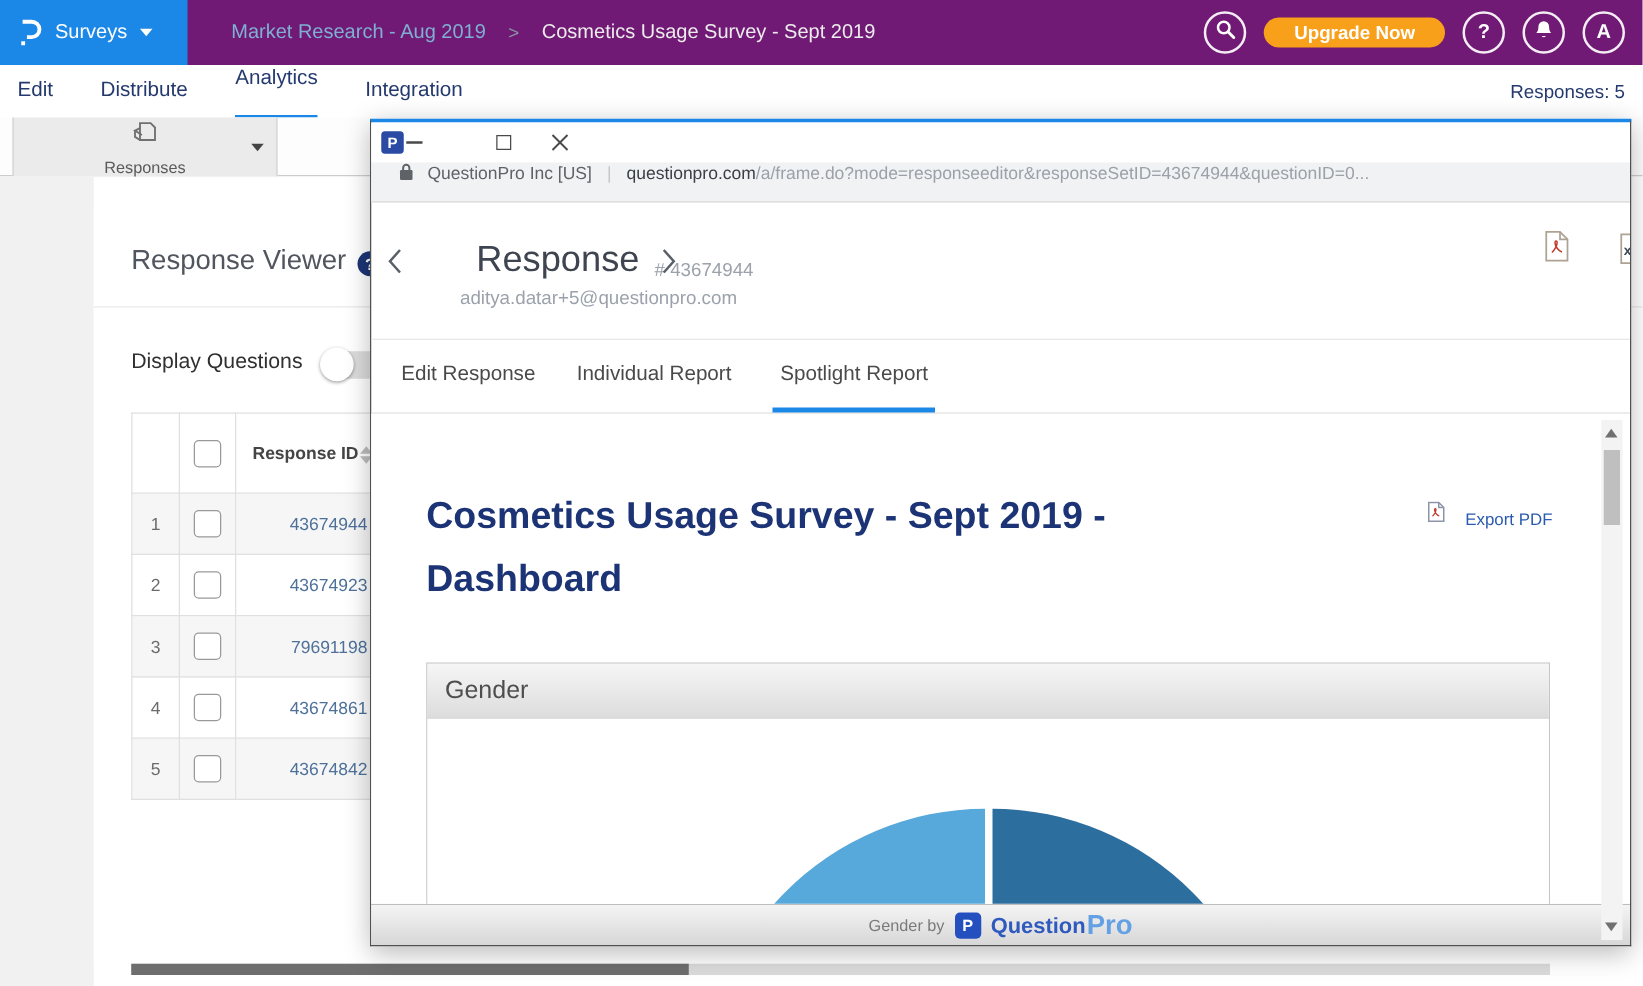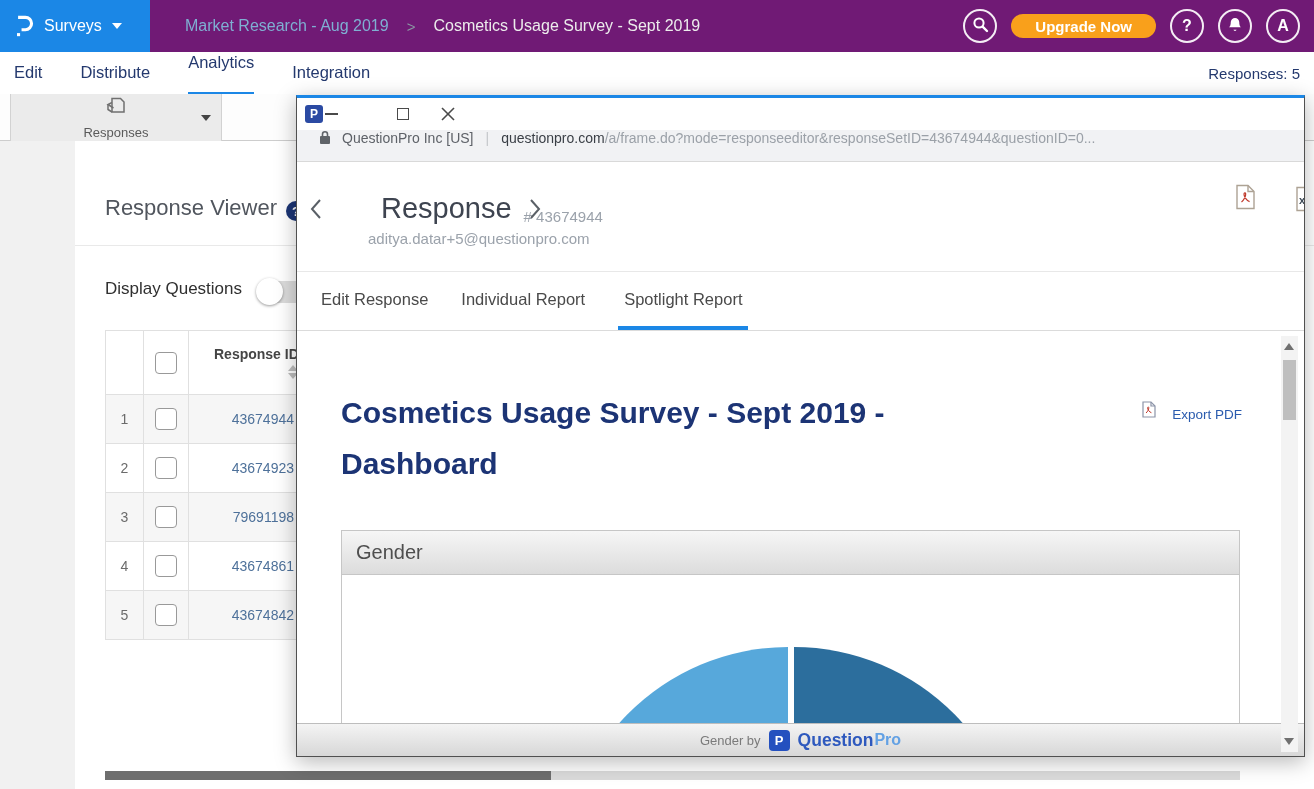--- a/index.html
+++ b/index.html
@@ -54,21 +54,21 @@
     border-radius:11px; cursor:pointer; }
   .toggle-knob { position:absolute; left:181px; top:111px; width:27px; height:27px; background:#fff;
     border-radius:50%; box-shadow:0 1px 3px rgba(0,0,0,0.4); cursor:pointer; }
 
   table.resp { position:absolute; left:30px; top:163px; border-collapse:collapse; }
   table.resp td, table.resp th { border:1px solid #E0E0E0; }
   table.resp { border:1px solid #D8D8D8; }
   th.c-num { width:38px; } td.c-num { width:38px; text-align:center; color:#6B6B6B; font-size:14px; font-weight:normal; }
   .c-chk { width:45px; text-align:center; }
   .c-id { width:112px; }
-  th.c-id { font-size:14px; color:#454545; text-align:left; padding-left:25px; font-weight:bold; }
+  th.c-id { font-size:14px; color:#454545; text-align:left; padding-left:13px; font-weight:bold; }
   td.c-id { text-align:right; padding-right:6px; color:#4E719A; font-size:14px; }
   .c-fill { width:260px; }
   tr.hdr { height:64px; background:#fff; }
   tr.r { height:49px; }
   tr.r.odd { background:#F6F6F6; }
   .chk { display:inline-block; width:22px; height:22px; border:1px solid #999; border-radius:4px;
     background:#fff; vertical-align:middle; cursor:pointer; }
   .sort-ic { float:right; margin-right:2px; margin-top:3px; display:flex; flex-direction:column; gap:2px; }
   .sort-up { width:0;height:0;border-left:5px solid transparent;border-right:5px solid transparent;border-bottom:6px solid #BDBDBD; }
   .sort-dn { width:0;height:0;border-left:5px solid transparent;border-right:5px solid transparent;border-top:6px solid #BDBDBD; }
@@ -124,21 +124,21 @@
     border-radius:227px 0 0 227px / 230px 0 0 230px; }
   .pie-right { position:absolute; left:233px; top:0; width:227px; height:460px; background:#2C6E9D;
     border-radius:0 227px 227px 0 / 0 230px 230px 0; }
 
   .pp-footer { height:33px; background:linear-gradient(#F4F4F4,#D7D7D7); border-top:1px solid #BDBDBD;
     display:flex; align-items:center; justify-content:center; gap:8px; }
   .powered { font-size:13px; color:#7A7A7A; }
   .qp-sq { width:21px; height:21px; background:#2450BF; border-radius:4px; display:flex;
     align-items:center; justify-content:center; color:#fff; font-size:13px; font-weight:bold; }
   .brand-a { font-size:17.5px; font-weight:bold; color:#2E59BE; }
-  .brand-b { font-size:16px; font-weight:bold; color:#63A1E4; margin-left:-7px; }
+  .brand-b { font-size:22px; font-weight:bold; color:#63A1E4; margin-left:-7px; }
 
   .pp-scroll { position:absolute; right:6px; top:238px; width:17px; height:416px; background:#F3F3F3; z-index:12; }
   .sc-up { position:absolute; left:3px; top:7px; width:0; height:0;
     border-left:5.5px solid transparent; border-right:5.5px solid transparent; border-bottom:7px solid #707070; }
   .sc-thumb { position:absolute; left:2px; top:24px; width:13px; height:60px; background:#BFBFBF; cursor:pointer; }
   .sc-dn { position:absolute; left:3px; bottom:7px; width:0; height:0;
     border-left:5.5px solid transparent; border-right:5.5px solid transparent; border-top:7px solid #707070; }
 </style>
 </head>
 <body>

